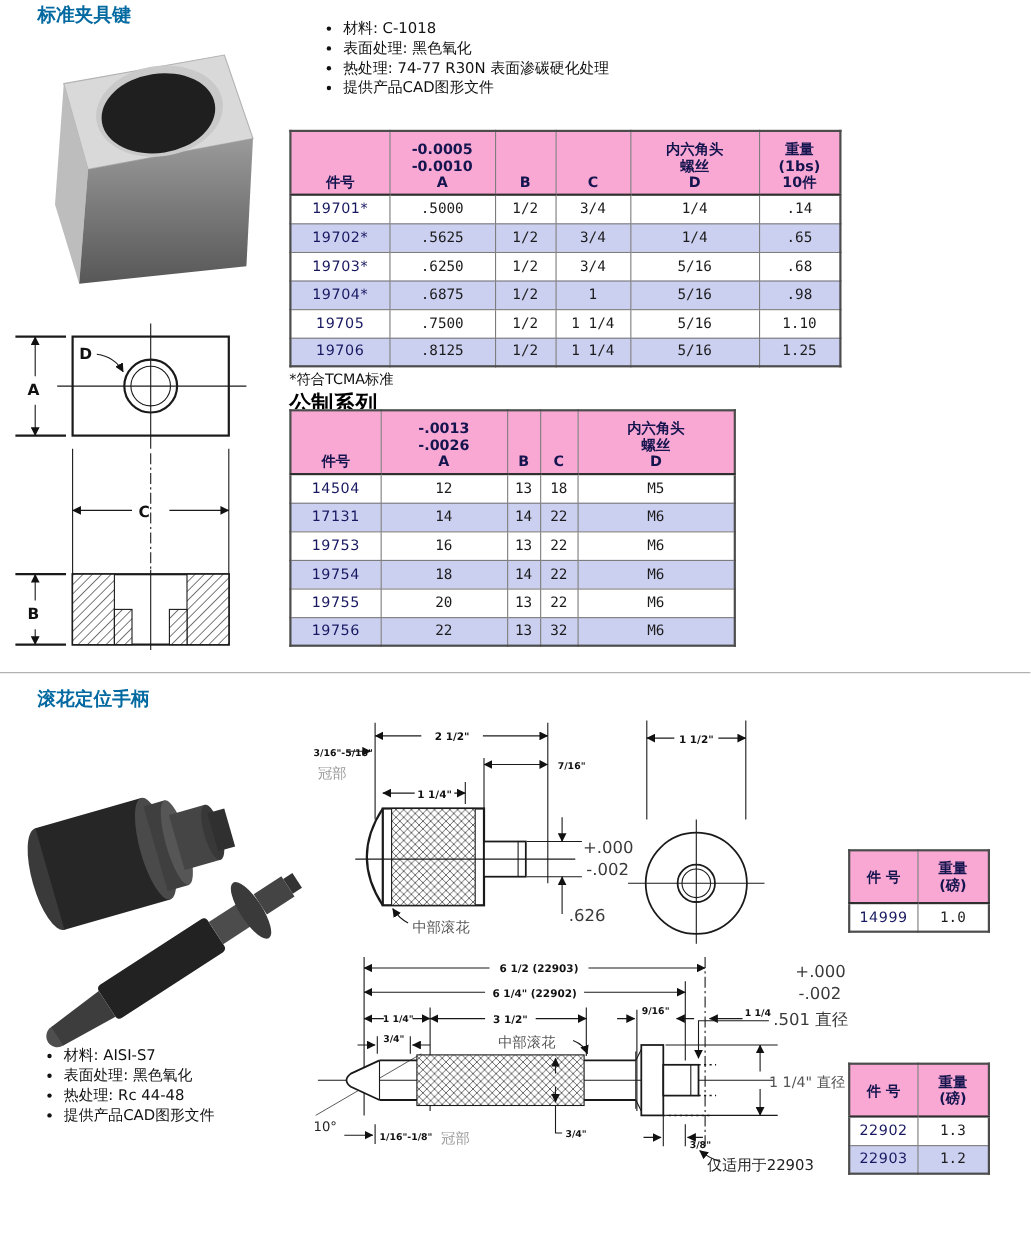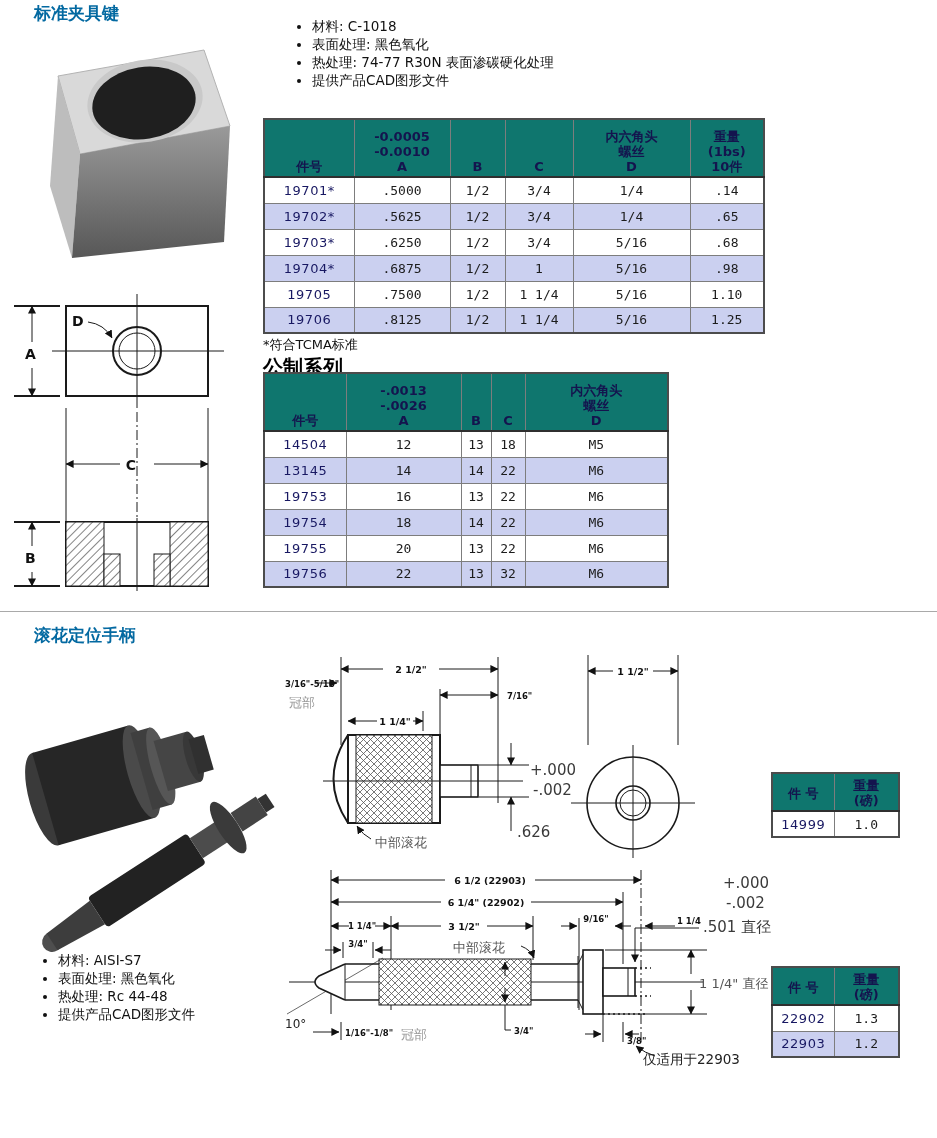--- a/index.html
+++ b/index.html
@@ -9,30 +9,30 @@
   .abs { position:absolute; }
 
   .sec-title { font-size:17px; font-weight:bold; color:#0369a1; }
   .sub-title { font-size:20px; font-weight:bold; color:#000; }
   .note-txt { font-size:13px; color:#111; }
 
   ul.specs { list-style:disc; padding-left:16px; font-size:13.5px; line-height:17px; color:#111; }
   ul.specs li { margin-bottom:1px; }
 
   table.data { border-collapse:collapse; table-layout:fixed; border:2px solid #4c4c4c; background:#fff; }
-  table.data th { background:#0f766e; color:#14144e; font-weight:bold; font-size:13px;
+  table.data th { background:#f9a8d4; color:#14144e; font-weight:bold; font-size:13px;
     vertical-align:bottom; text-align:center; padding:4px 2px 2px; line-height:15px;
     white-space:pre-line; border:1px solid #7d7d7d; border-bottom:2px solid #2f2f2f; }
   table.data td { border:1px solid #7d7d7d; text-align:center; font-size:13px; height:26px;
     font-family:"DejaVu Sans Mono","Liberation Mono",monospace; color:#1c1c1c; padding:1px 2px; }
   table.data td:first-child { font-family:"DejaVu Sans","Liberation Sans",sans-serif;
     font-weight:normal; color:#181862; letter-spacing:0.5px; }
   table.data tbody tr:nth-child(even) td { background:#cbd0f0; }
   table.data th { height:58px; }
-  table.small th { height:38px; vertical-align:middle; }
+  table.small th { height:48px; vertical-align:middle; }
 
   .divider { height:1px; background:#a9a9a9; }
 
   
   .ln   { stroke:#1a1a1a; stroke-width:1; }
   .th2  { stroke:#1a1a1a; stroke-width:2; }
   .ln15 { stroke:#1a1a1a; stroke-width:1.6; }
   .cl   { stroke:#1a1a1a; stroke-width:1; stroke-dasharray:10 3 2 3; }
   .dot  { stroke:#1a1a1a; stroke-width:1.4; stroke-dasharray:2 3; }
   .thin { stroke:#444; stroke-width:0.8; }
@@ -221,21 +221,21 @@
     </thead>
     <tbody>
         <tr>
           <td>14504</td>
           <td>12</td>
           <td>13</td>
           <td>18</td>
           <td>M5</td>
         </tr>
         <tr>
-          <td>13145</td>
+          <td>17131</td>
           <td>14</td>
           <td>14</td>
           <td>22</td>
           <td>M6</td>
         </tr>
         <tr>
           <td>19753</td>
           <td>16</td>
           <td>13</td>
           <td>22</td>

